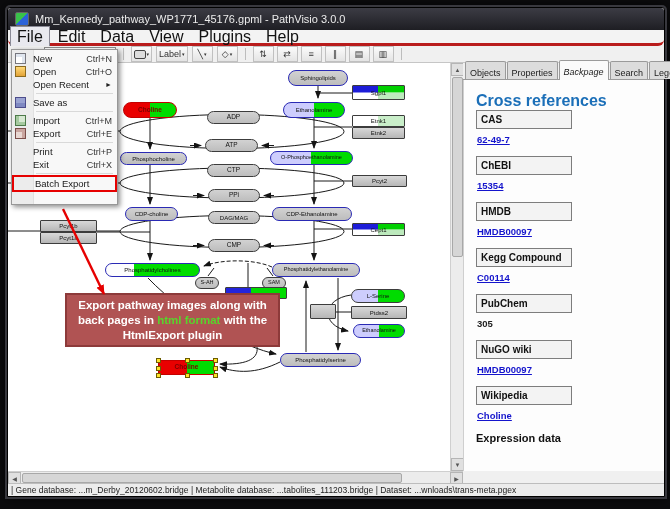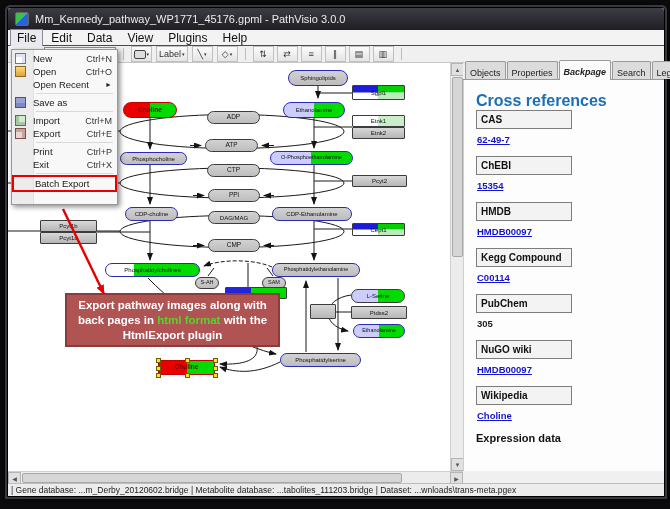--- a/index.html
+++ b/index.html
@@ -7,22 +7,22 @@
        font-family:"Liberation Sans",sans-serif;-webkit-font-smoothing:antialiased;}
   #window{position:absolute;left:7px;top:7px;width:656px;height:488px;background:#f0f0f0;
           border:1px solid #000;box-shadow:0 0 0 2px #38383e,0 0 14px #000;border-radius:3px 3px 0 0;}
   
   .titlebar{position:absolute;left:0;top:0;width:100%;height:22px;background:linear-gradient(180deg,#3c3c44,#1e1e23);
             color:#ececec;font-size:11px;display:flex;align-items:center;gap:6px;padding-left:7px;box-sizing:border-box;
             border-radius:3px 3px 0 0;}
   .appicon{width:12px;height:12px;border-radius:2px;border:1px solid #666;
            background:linear-gradient(135deg,#39c24a 0 50%,#2b62d9 50% 100%);}
   
-  .menubar{position:absolute;left:0;top:22px;width:100%;height:16px;background:#f3f3f3;border-bottom:1px solid #b91c1c;
-           display:flex;align-items:center;font-size:12px;color:#111;padding-left:2px;box-sizing:border-box;}
+  .menubar{position:absolute;left:0;top:22px;width:100%;height:16px;background:#f3f3f3;border-bottom:3px solid #b91c1c;
+           display:flex;align-items:center;font-size:16px;color:#111;padding-left:2px;box-sizing:border-box;border-radius:6px;}
   .menuitem{padding:1px 6px;margin-right:1px;border:1px solid transparent;}
   .menuitem.pressed{background:#e9e9ef;border:1px solid #8a8a96;}
   
   .toolbar{position:absolute;left:0;top:38px;width:100%;height:17px;background:#f0f0f0;border-bottom:1px solid #c6c6c6;
            display:flex;align-items:center;font-size:9px;color:#222;padding-left:6px;box-sizing:border-box;gap:4px;}
   .tb-combo{height:13px;background:#fff;border:1px solid #8b8b8b;display:flex;align-items:center;
             font-size:9px;padding:0 3px;gap:4px;}
   .tb-combo .caret{font-size:6px;color:#333;}
   .tb-btn{height:14px;min-width:15px;display:flex;align-items:center;justify-content:center;
           border:1px solid #c0c0c0;background:linear-gradient(180deg,#fbfbfb,#e4e4e4);font-size:9px;color:#333;padding:0 2px;gap:1px;}
@@ -87,21 +87,21 @@
   .hscroll{position:absolute;left:0;top:463px;width:455px;height:12px;background:#ececec;border-top:1px solid #cfcfcf;box-sizing:border-box;}
   .hscroll .arr{position:absolute;top:0;width:13px;height:12px;background:#e0e0e0;border:1px solid #b5b5b5;
                 font-size:6px;color:#555;display:flex;align-items:center;justify-content:center;box-sizing:border-box;}
   .hscroll .thumb{position:absolute;left:14px;top:1px;width:380px;height:10px;background:#d6d6d6;border:1px solid #a8a8a8;border-radius:2px;box-sizing:border-box;}
   
   .panel{position:absolute;left:455px;top:0;width:201px;height:408px;background:#f0f0f0;box-sizing:border-box;}
   .tabs{position:absolute;left:0;top:0;width:100%;height:17px;display:flex;align-items:flex-end;padding-left:2px;box-sizing:border-box;
         border-bottom:1px solid #9a9a9a;}
   .tab{font-size:9px;color:#222;background:#dcdcdc;border:1px solid #9a9a9a;border-bottom:none;
        padding:6px 4px 1px;margin-right:1px;border-radius:2px 2px 0 0;}
-  .tab.active{background:#fafafa;padding-bottom:3px;position:relative;top:1px;font-style:italic;font-weight:bold;}
+  .tab.active{background:#fafafa;padding-bottom:3px;position:relative;top:1px;font-style:italic;}
   .panel-body{position:absolute;left:0;top:17px;width:100%;height:391px;background:#fdfdfd;border-left:1px solid #cfcfcf;
               box-sizing:border-box;padding:12px 0 0 12px;overflow:hidden;}
   .bp-title{color:#1b6fb8;font-weight:bold;font-size:16px;margin-bottom:0;}
   .bp-header{width:86px;height:15px;border:1px solid #7d7d7d;background:#f3f3f3;font-weight:bold;font-size:10px;
              color:#111;padding:1px 4px;box-sizing:content-box;display:flex;align-items:center;}
   .bp-value{margin:5px 0 11px 1px;font-size:9.5px;font-weight:bold;color:#222;}
   .bp-value.link{color:#1414cc;text-decoration:underline;}
   .bp-footer{font-weight:bold;font-size:11px;color:#111;margin-top:3px;}
   
   .statusbar{position:absolute;left:0;top:475px;width:100%;height:13px;background:#ececec;border-top:1px solid #bdbdbd;

